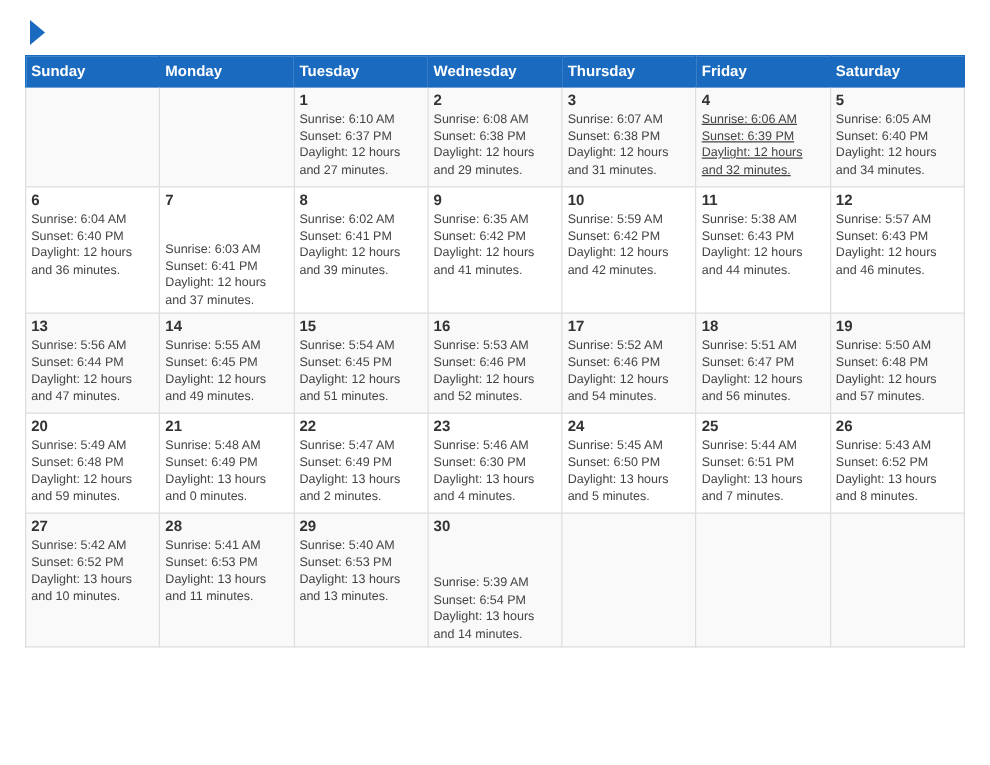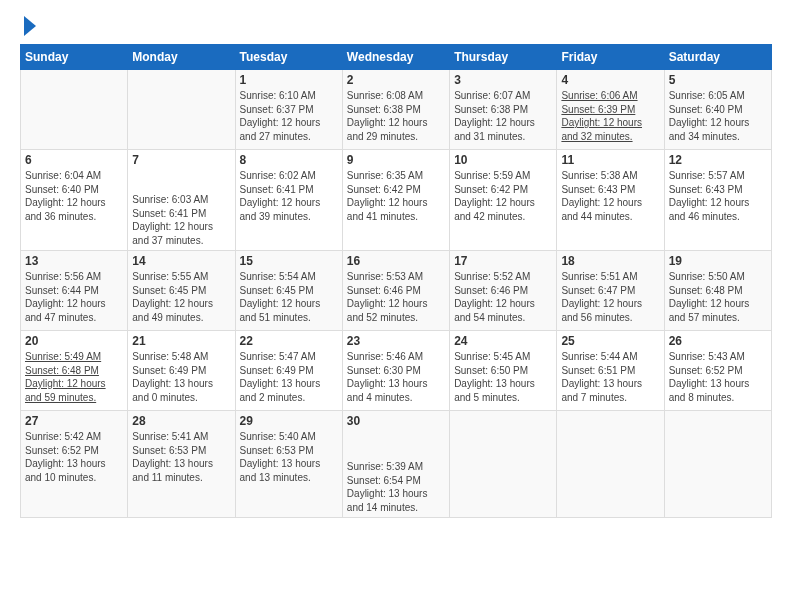--- a/index.html
+++ b/index.html
@@ -263,21 +263,21 @@
           <td>
             <span class="day-number">19</span>
             <div class="cell-text" style="white-space: pre-line;">Sunrise: 5:50 AM
 Sunset: 6:48 PM
 Daylight: 12 hours and 57 minutes.</div>
           </td>
         </tr>
         <tr>
           <td>
             <span class="day-number">20</span>
-            <div class="cell-text" style="white-space: pre-line; text-decoration: underline;">Sunrise: 5:49 AM
+            <div class="cell-text" style="white-space: pre-line;">Sunrise: 5:49 AM
 Sunset: 6:48 PM
 Daylight: 12 hours and 59 minutes.</div>
           </td>
           <td>
             <span class="day-number">21</span>
             <div class="cell-text" style="white-space: pre-line;">Sunrise: 5:48 AM
 Sunset: 6:49 PM
 Daylight: 13 hours and 0 minutes.</div>
           </td>
           <td>

